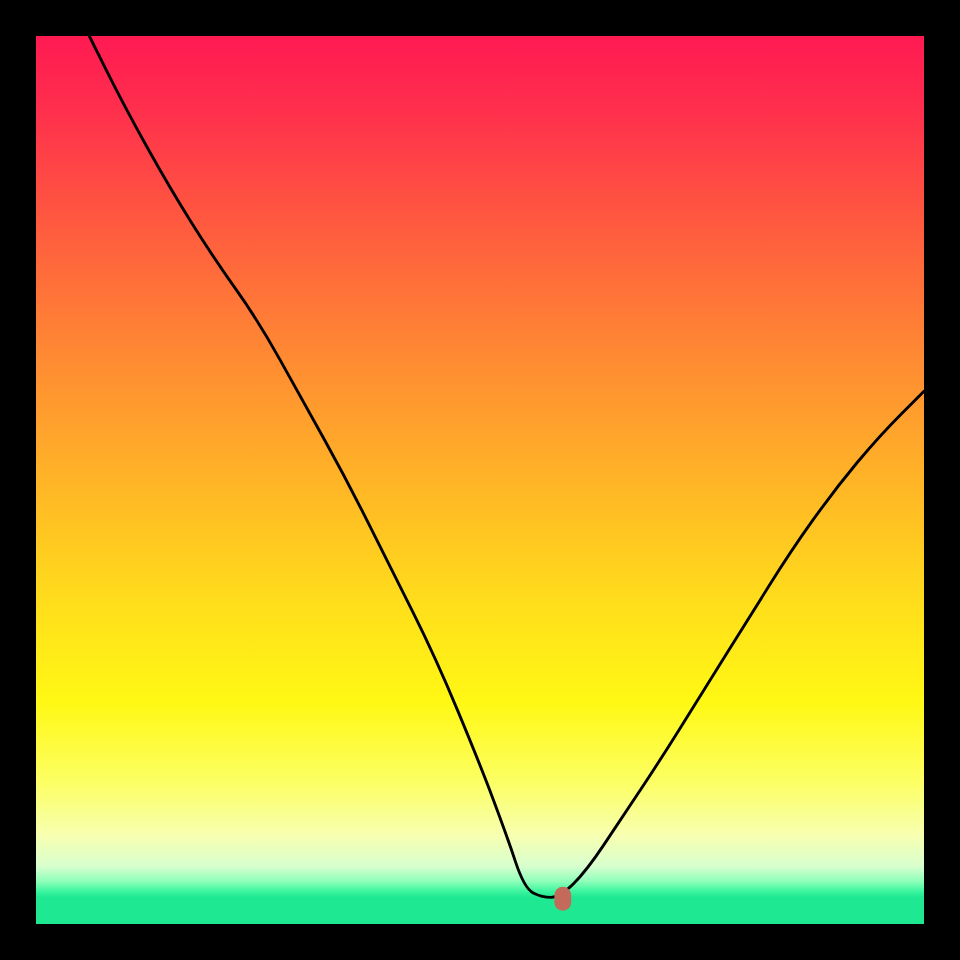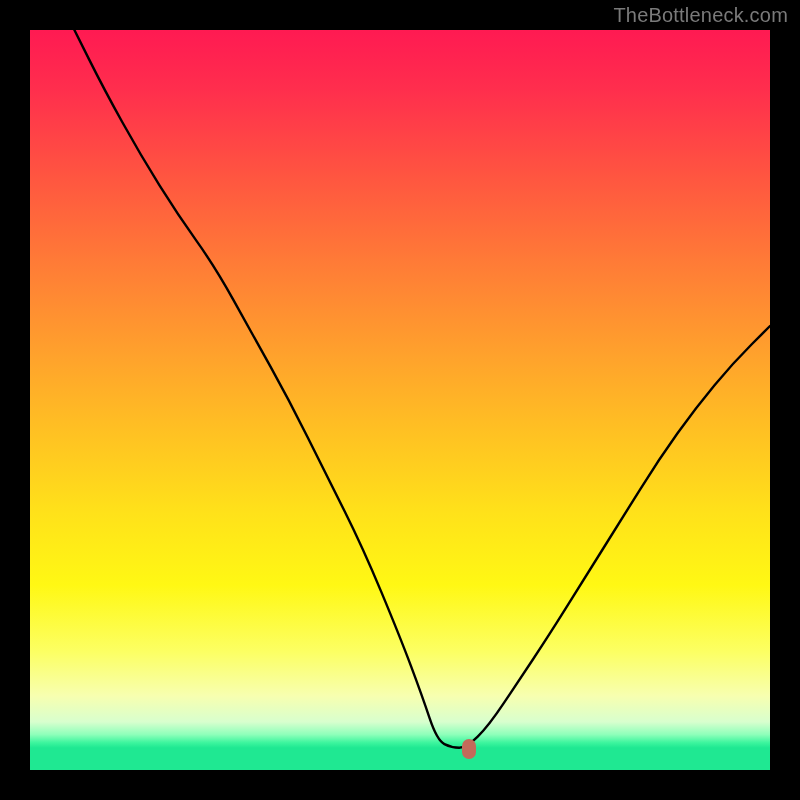--- a/index.html
+++ b/index.html
@@ -70,21 +70,20 @@
     width: 740px;
     height: 740px;
     overflow: visible;
   }
 </style>
 </head>
 <body>
 
 <div class="stage">
 
-  <div class="watermark">TheBottleneck.com</div>
 
   <div class="plot">
 
     <svg class="curve" viewBox="0 0 740 740" preserveAspectRatio="none">
       <path fill="none" stroke="#000" stroke-width="2.4" stroke-linecap="round" stroke-linejoin="round" d="M 44.4 0.0 Q 44.4 0.0 59.2 29.6 Q 74.0 59.2 92.5 92.5 Q 111.0 125.8 129.5 155.4 Q 148.0 185.0 166.5 210.9 Q 185.0 236.8 203.5 270.1 Q 222.0 303.4 240.5 336.7 Q 259.0 370.0 277.5 407.0 Q 296.0 444.0 314.5 481.0 Q 333.0 518.0 351.5 562.4 Q 370.0 606.8 381.1 636.4 Q 392.2 666.0 399.6 688.2 Q 407.0 710.4 414.4 714.1 Q 421.8 717.8 429.2 717.8 Q 436.6 717.8 447.7 706.7 Q 458.8 695.6 473.6 673.4 Q 488.4 651.2 503.2 629.0 Q 518.0 606.8 536.5 577.2 Q 555.0 547.6 573.5 518.0 Q 592.0 488.4 610.5 458.8 Q 629.0 429.2 647.5 403.3 Q 666.0 377.4 684.5 355.2 Q 703.0 333.0 721.5 314.5 T 740.0 296.0"></path>
     </svg>
 
     <div class="marker" style="left: 438.82px; top: 719.28px;"></div>
   </div>
 

